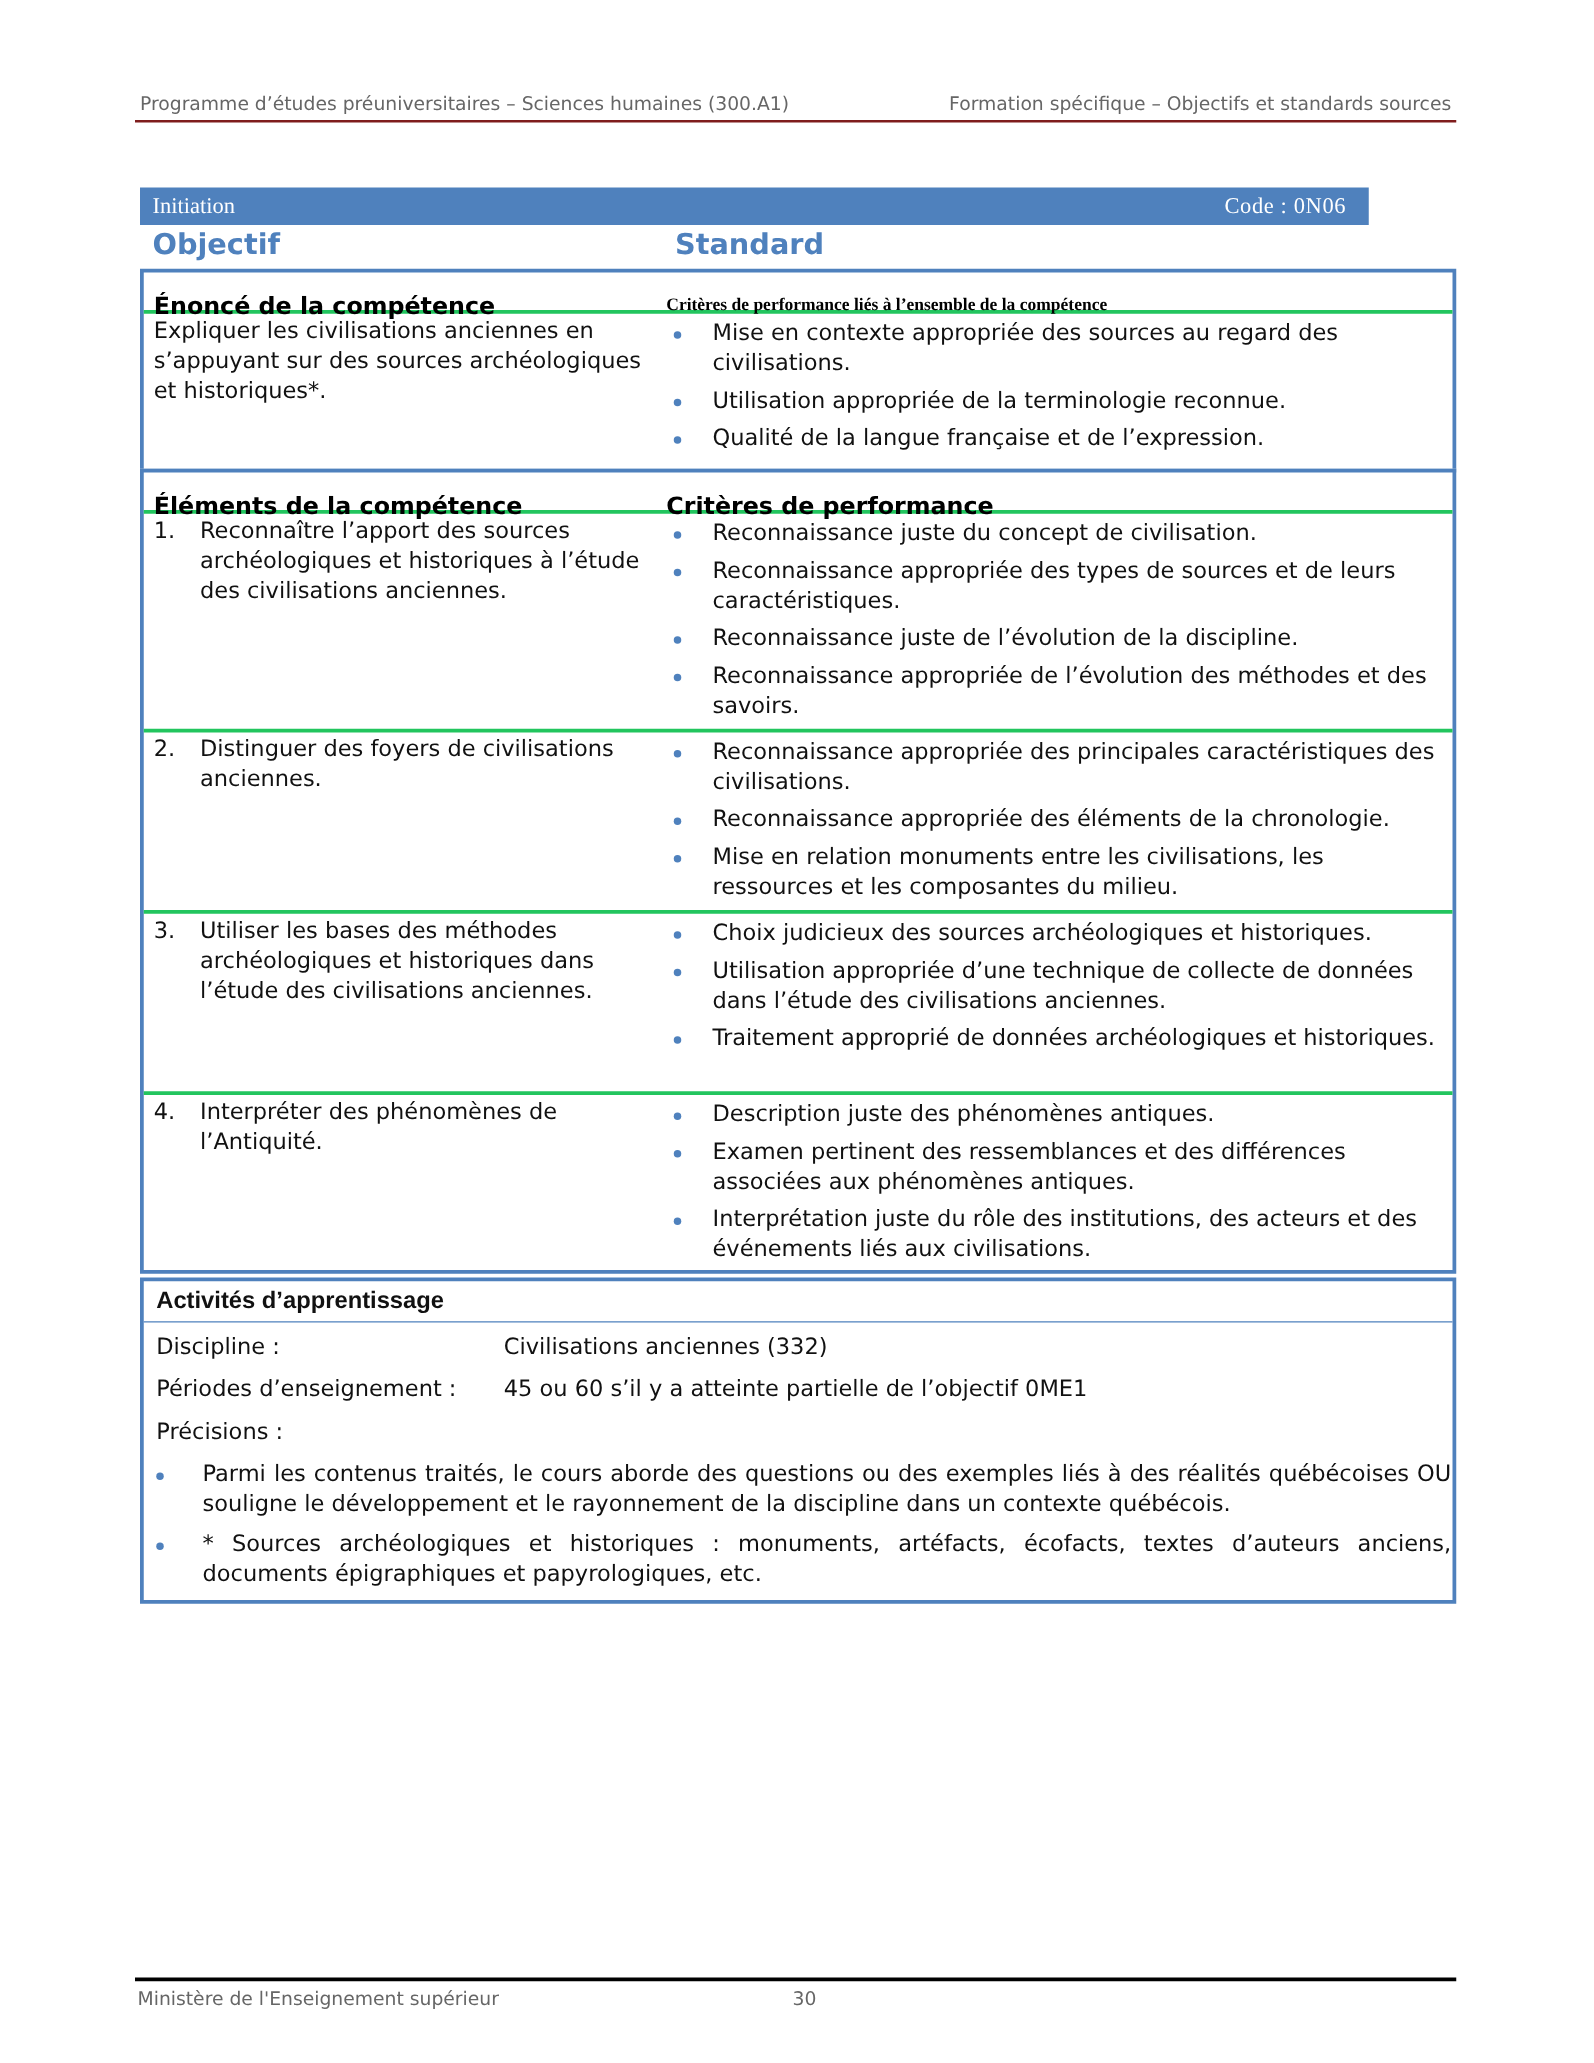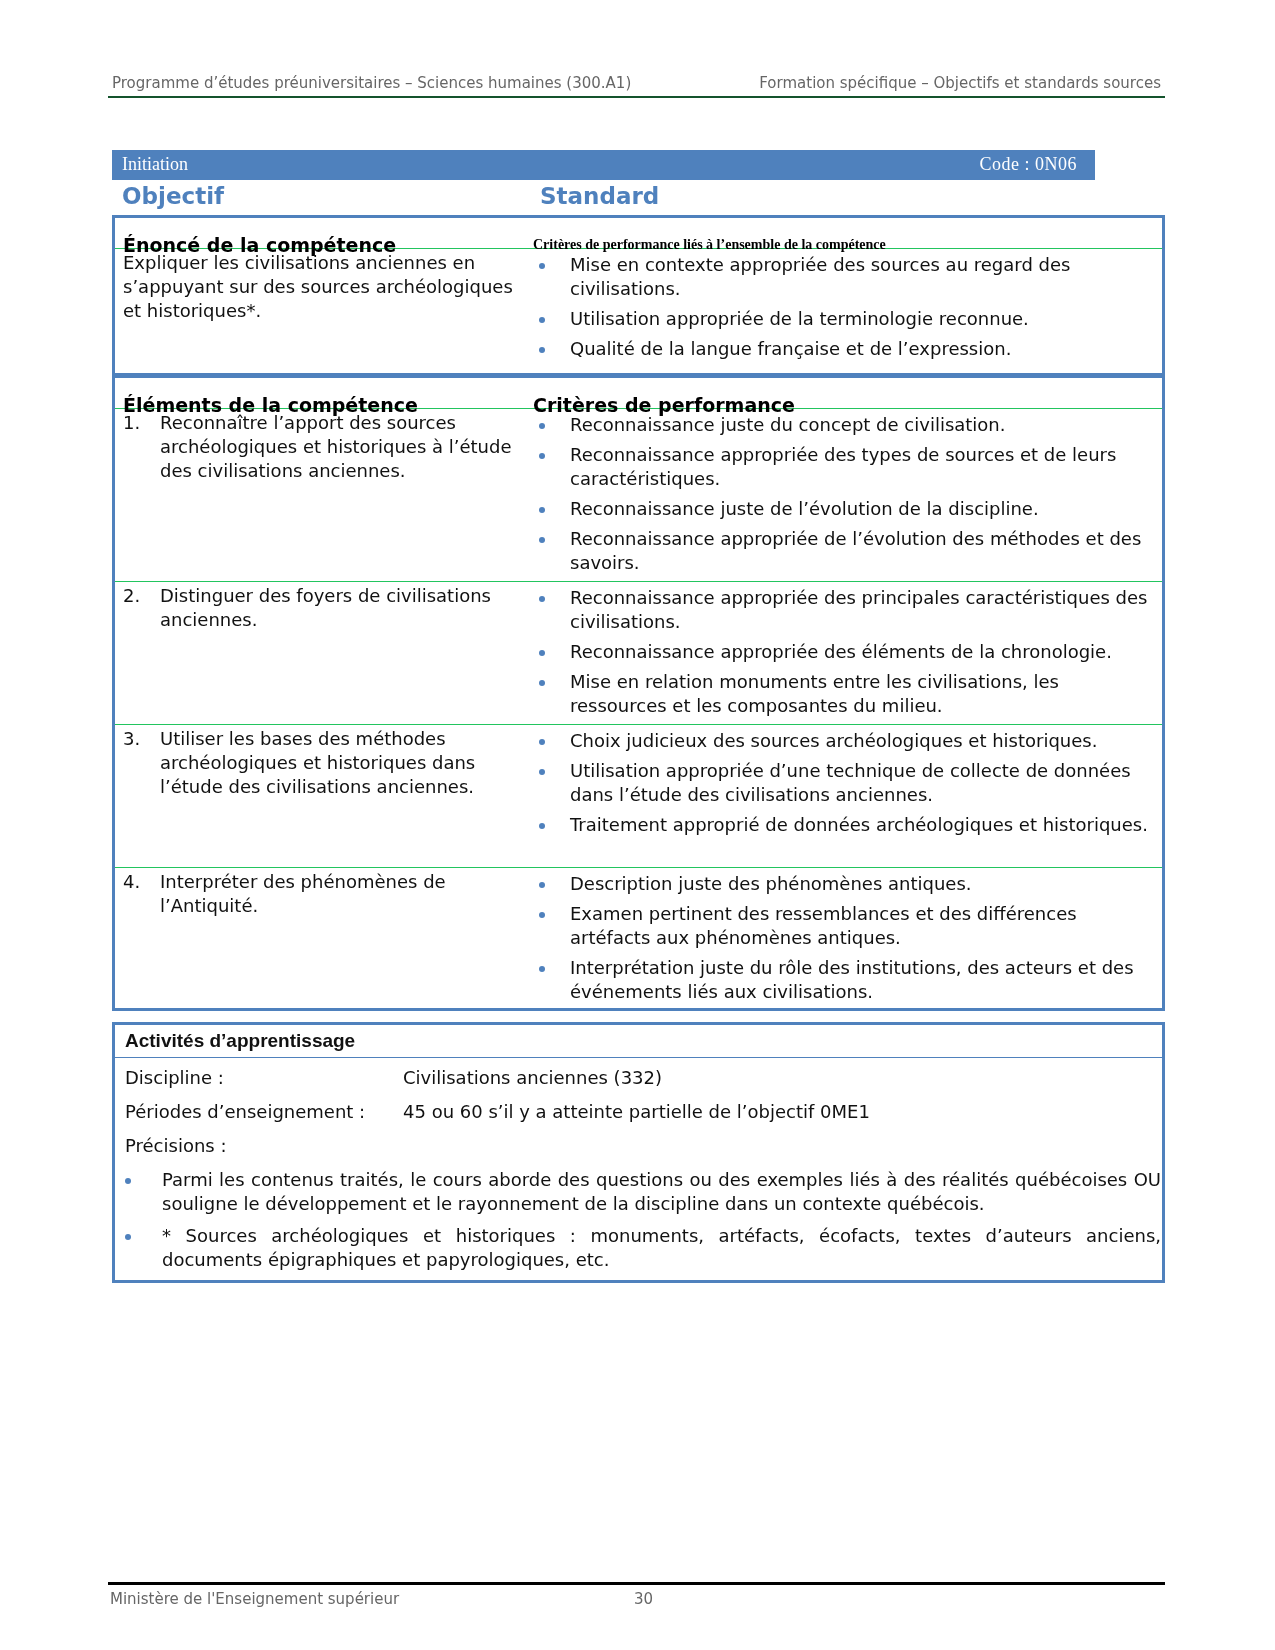--- a/index.html
+++ b/index.html
@@ -1,28 +1,28 @@
 <!DOCTYPE html>
 <html><head>
 <meta charset="utf-8">
 <style>
   html, body { margin: 0; padding: 0; background: #ffffff; }
   body { width: 1275px; height: 1650px; position: relative; font-family: "Liberation Sans", sans-serif; color: #111; }
   .page { position: absolute; left: 108px; top: 0; width: 1057px; }
-  .hdr { position: absolute; top: 72px; left: 0; width: 1057px; height: 24px; border-bottom: 2px solid #14532d; font-family: "DejaVu Sans", sans-serif; font-size: 15px; color: #666; }
+  .hdr { position: absolute; top: 72px; left: 0; width: 1057px; height: 24px; border-bottom: 2px solid #7f1d1d; font-family: "DejaVu Sans", sans-serif; font-size: 15px; color: #666; }
   .hdr .l { position: absolute; left: 4px; top: 2px; }
   .hdr .r { position: absolute; right: 4px; top: 2px; }
   .banner { position: absolute; top: 150px; left: 4px; width: 983px; height: 30px; background: #4f81bd; color: #fff; font-family: Liberation Serif, serif; font-size: 18px; }
   .banner .l { position: absolute; left: 10px; top: 4px; }
   .banner .r { position: absolute; right: 18px; top: 4px; letter-spacing: 0.5px; }
   .heads { position: absolute; top: 183px; left: 4px; width: 1053px; height: 32px; font-family: "DejaVu Sans", sans-serif; font-weight: bold; font-size: 23px; color: #4f81bd; }
   .heads .l { position: absolute; left: 10px; top: 0; }
   .heads .r { position: absolute; left: 428px; top: 0; }
   .box { position: absolute; left: 4px; width: 1047px; border: 3px solid #4f81bd; background: #fff; }
-  .row { display: flex; border-top: 1px solid #22c55e; }
+  .row { display: flex; border-top: 3px solid #22c55e; }
   .row:first-child { border-top: none; }
   .cl { width: 418px; padding: 2px 0 6px 8px; box-sizing: border-box; }
   .cr { flex: 1; padding: 2px 6px 6px 0; box-sizing: border-box; }
   .th { font-family: "DejaVu Sans", sans-serif; font-weight: bold; font-size: 19px; color: #000; height: 30px; line-height: 30px; padding-top: 12px; padding-bottom: 0; }
   .th2 { font-family: Liberation Serif, serif; font-weight: bold; font-size: 14px; }
   .txt { font-family: "DejaVu Sans", sans-serif; font-size: 18px; line-height: 24px; }
   ul.crit { list-style: none; margin: 0; padding: 0; }
   ul.crit li { position: relative; padding-left: 37px; font-family: "DejaVu Sans", sans-serif; font-size: 18px; line-height: 24px; margin: 2px 0 6px 0; }
   ul.crit li .dot { position: absolute; left: 6px; top: 10px; width: 6px; height: 6px; border-radius: 50%; background: #4f81bd; }
   .num { display: flex; font-family: "DejaVu Sans", sans-serif; font-size: 18px; line-height: 24px; }
@@ -133,21 +133,21 @@
     <div class="row" style="height:140px;">
       <div class="cl">
         <div class="num">
             <span class="n">4.</span>
             <span>Interpréter des phénomènes de l’Antiquité.</span>
           </div>
       </div>
       <div class="cr">
         <ul class="crit">
           <li><span class="dot"></span><span>Description juste des phénomènes antiques.</span></li>
-          <li><span class="dot"></span><span>Examen pertinent des ressemblances et des différences artéfacts aux phénomènes antiques.</span></li>
+          <li><span class="dot"></span><span>Examen pertinent des ressemblances et des différences associées aux phénomènes antiques.</span></li>
           <li><span class="dot"></span><span>Interprétation juste du rôle des institutions, des acteurs et des événements liés aux civilisations.</span></li>
         </ul>
       </div>
     </div>
   </div>
 
   <div class="box" style="top:1022px;">
     <div class="act-title">Activités d’apprentissage</div>
     <div class="kv">
       <span class="k">Discipline :</span>

